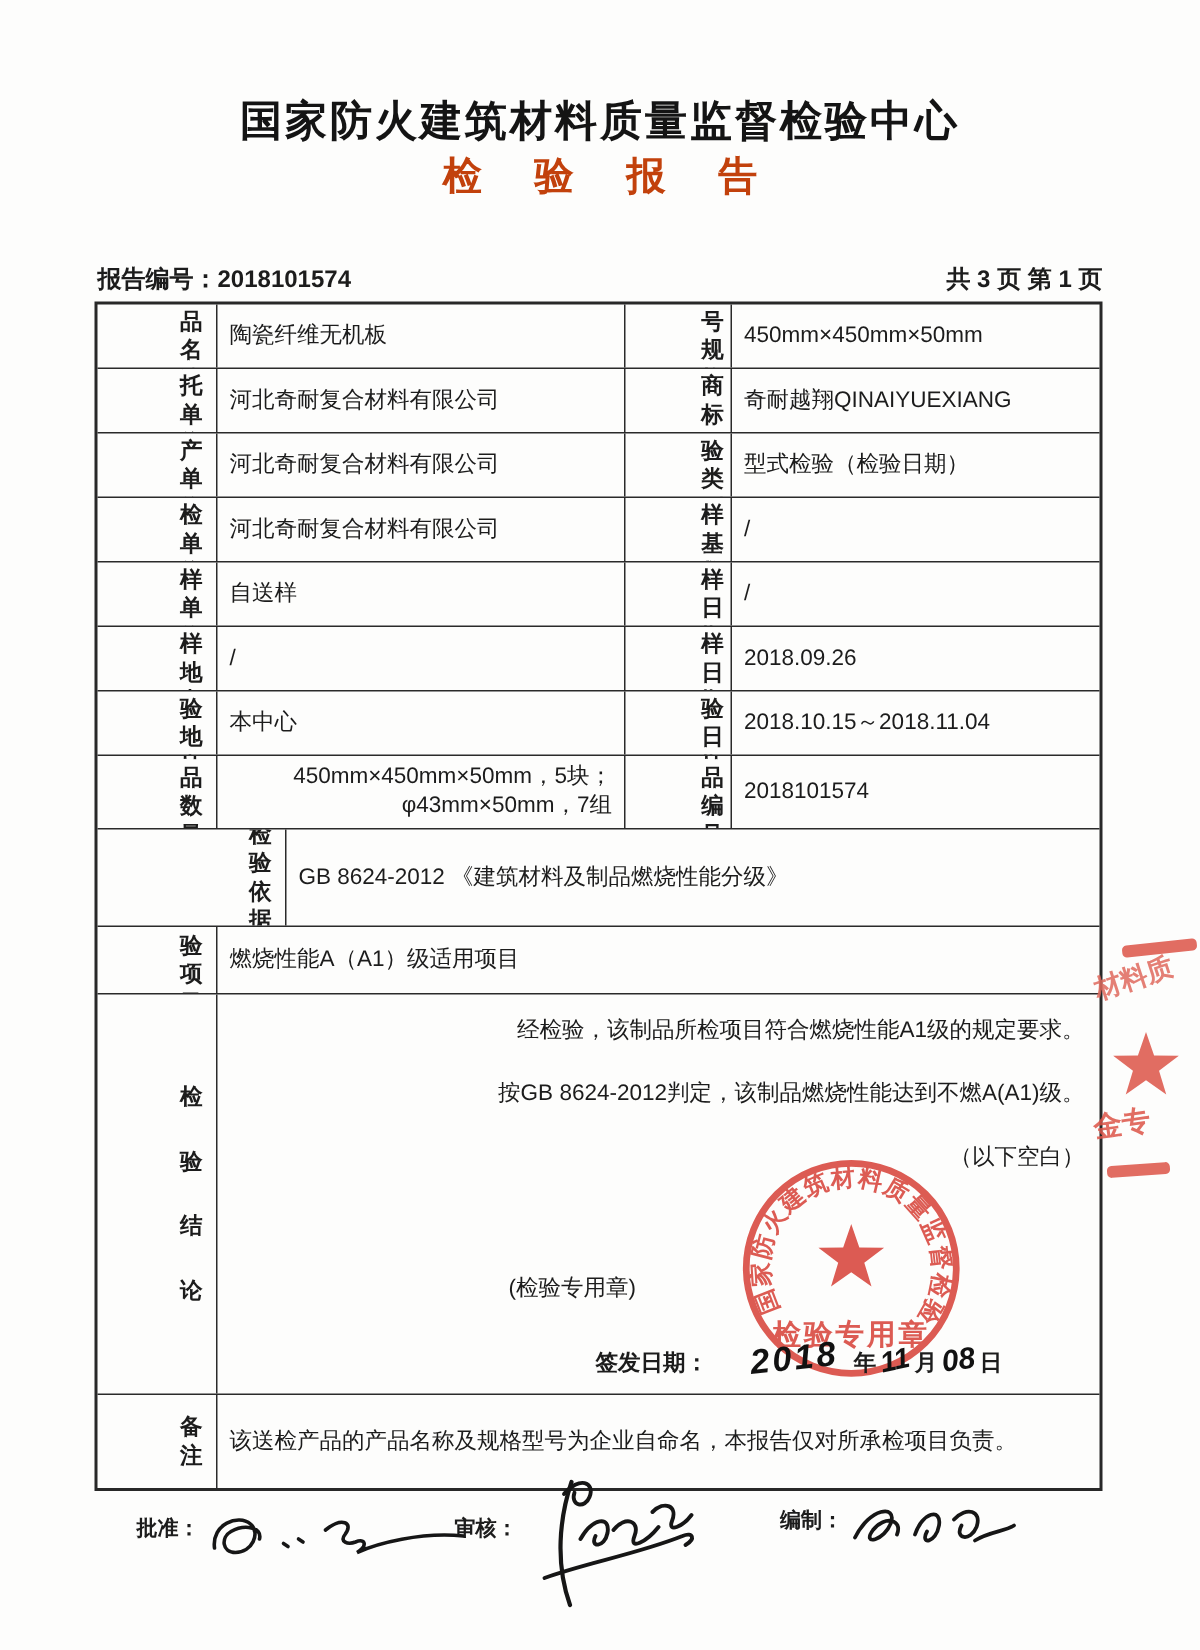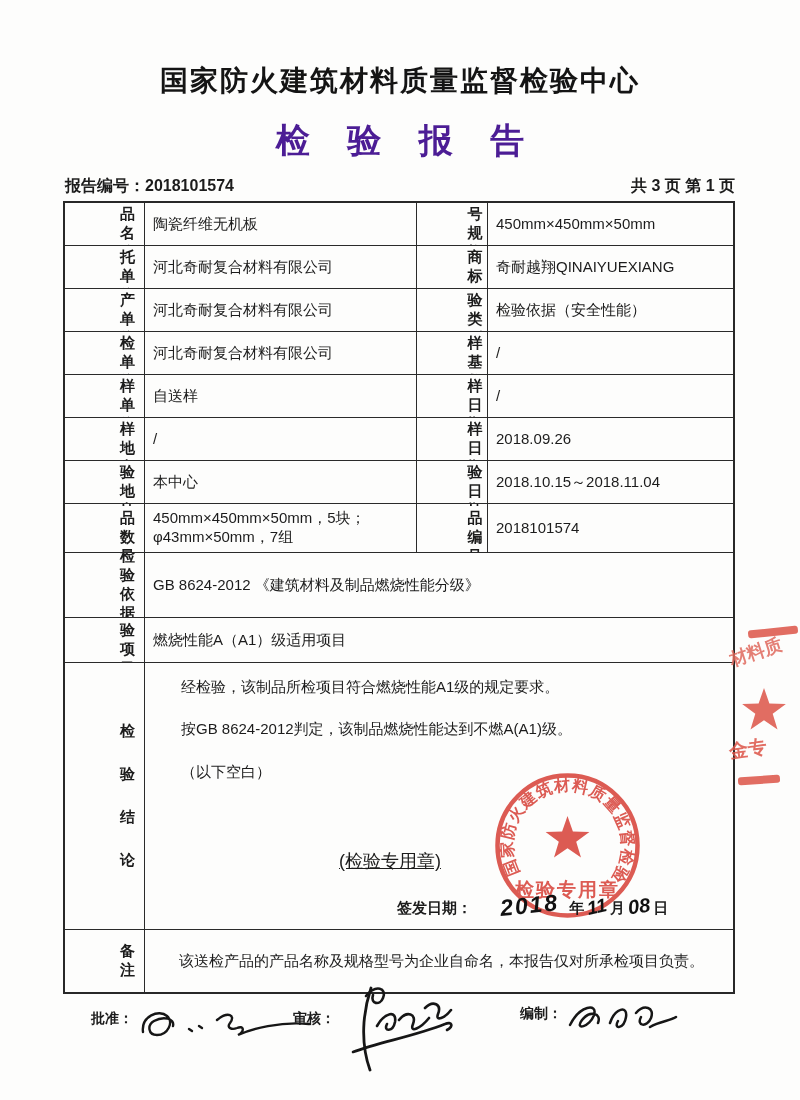--- a/index.html
+++ b/index.html
@@ -3,64 +3,64 @@
 <meta charset="utf-8">
 <style>
   html,body{margin:0;padding:0;background:#ffffff;}
   .page{
     position:relative;width:800px;height:1100px;background:#fdfdfc;overflow:hidden;
     font-family:"Liberation Sans",sans-serif;color:#1c1c1c;
   }
   
   .doc-header{position:absolute;top:62px;left:0;width:100%;text-align:center;}
   .org-title{font-size:28px;font-weight:bold;letter-spacing:2px;color:#141414;}
-  .report-title{margin-top:18px;font-size:34px;font-weight:bold;letter-spacing:14px;text-indent:14px;color:#4c1d95;}
+  .report-title{font-size:26px;font-weight:bold;letter-spacing:14px;text-indent:14px;color:#c2410c;}
   .meta-row{
     position:absolute;top:176px;left:65px;width:670px;display:flex;
     justify-content:space-between;align-items:flex-end;font-size:16px;font-weight:600;
   }
   
   .tbl{
     position:absolute;top:201px;left:63px;width:672px;
     border:2px solid #282828;box-sizing:border-box;background:transparent;
   }
   .trow{display:grid;border-bottom:1px solid #2a2a2a;}
   .trow:last-child{border-bottom:none;}
   .trow.cols4{grid-template-columns:80px 272px 71px 1fr;}
   .trow.cols2{grid-template-columns:80px 1fr;}
   .r-std{height:42px;}
   .r-sample{height:48px;}
-  .r-basis{height:64px;}
+  .r-basis{height:64px;padding-left:46px;}
   .r-items{height:44px;}
   .r-conclusion{height:266px;}
-  .r-remark{height:62px;gap:26px;}
-  .c{display:flex;align-items:center;box-sizing:border-box;font-size:15px;overflow:hidden;}
+  .r-remark{height:62px;}
+  .c{display:flex;align-items:center;box-sizing:border-box;font-size:15px;overflow:hidden;text-align:right;}
   .c.lbl{justify-content:center;text-align:center;font-weight:600;border-right:1px solid #2a2a2a;padding:2px 3px;margin-left:46px;}
   .c.val{padding:3px 8px;font-weight:500;line-height:1.25;}
   .c.val.mid{border-right:1px solid #2a2a2a;}
   .c.wrap{flex-wrap:wrap;}
   
   .concl-label{flex-direction:column;justify-content:center;gap:24px;font-weight:600;}
   .concl-body{position:relative;display:block;padding:14px 10px 0 36px;font-weight:500;}
   .concl-body p{margin:0 0 22px 0;font-size:15px;line-height:1.35;}
-  .seal-note{position:absolute;left:194px;top:186px;font-size:18px;font-weight:500;text-decoration:underline;}
+  .seal-note{position:absolute;left:194px;top:186px;font-size:15px;font-weight:500;}
   .date-line{position:absolute;left:252px;bottom:10px;display:flex;align-items:baseline;font-size:15px;font-weight:600;white-space:nowrap;}
   .date-line .gap{display:inline-block;width:28px;}
   .hand{font-style:italic;display:inline-block;color:#111;font-weight:600;}
   .hand-year{font-size:23px;transform:rotate(-6deg);letter-spacing:2px;margin-right:10px;}
   .hand-month{font-size:19px;transform:rotate(-12deg);margin:0 3px;}
   .hand-day{font-size:20px;transform:rotate(-8deg);margin:0 3px;}
   
   .stamp-main{position:absolute;left:340px;top:100px;width:165px;height:165px;opacity:.88;}
   .edge-stamp{position:absolute;left:726px;top:620px;width:74px;height:176px;overflow:hidden;opacity:.85;}
   
   .sign-row{position:absolute;top:998px;left:65px;width:690px;height:90px;font-size:14px;font-weight:600;}
   .sig{position:absolute;display:flex;align-items:flex-start;}
   .sig-approve{left:26px;top:12px;}
-  .sig-review{left:228px;top:12px;}
+  .sig-review{left:238px;top:12px;}
   .sig-prepare{left:455px;top:7px;}
   .sig svg{overflow:visible;}
 </style>
 </head>
 <body>
 
 <div class="page">
 
   <div class="doc-header">
     <div class="org-title">国家防火建筑材料质量监督检验中心</div>
@@ -87,21 +87,21 @@
       <div class="c lbl">委托单位</div>
       <div class="c val mid">河北奇耐复合材料有限公司</div>
       <div class="c lbl">商　　标</div>
       <div class="c val">奇耐越翔QINAIYUEXIANG</div>
     </div>
 
     <div class="trow cols4 r-std">
       <div class="c lbl">生产单位</div>
       <div class="c val mid">河北奇耐复合材料有限公司</div>
       <div class="c lbl">检验类别</div>
-      <div class="c val">检验依据（安全性能）</div>
+      <div class="c val">型式检验（检验日期）</div>
     </div>
 
     <div class="trow cols4 r-std">
       <div class="c lbl">送检单位</div>
       <div class="c val mid">河北奇耐复合材料有限公司</div>
       <div class="c lbl">抽样基数</div>
       <div class="c val">/</div>
     </div>
 
     <div class="trow cols4 r-std">

